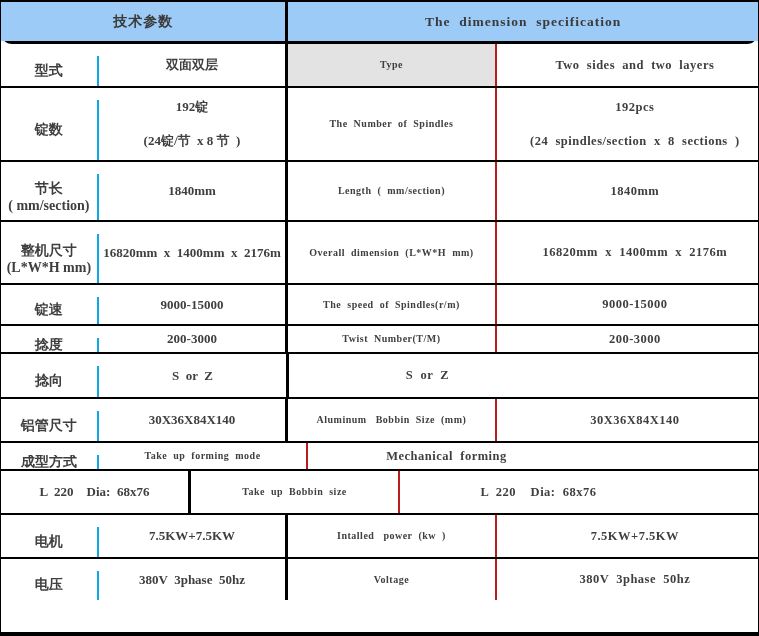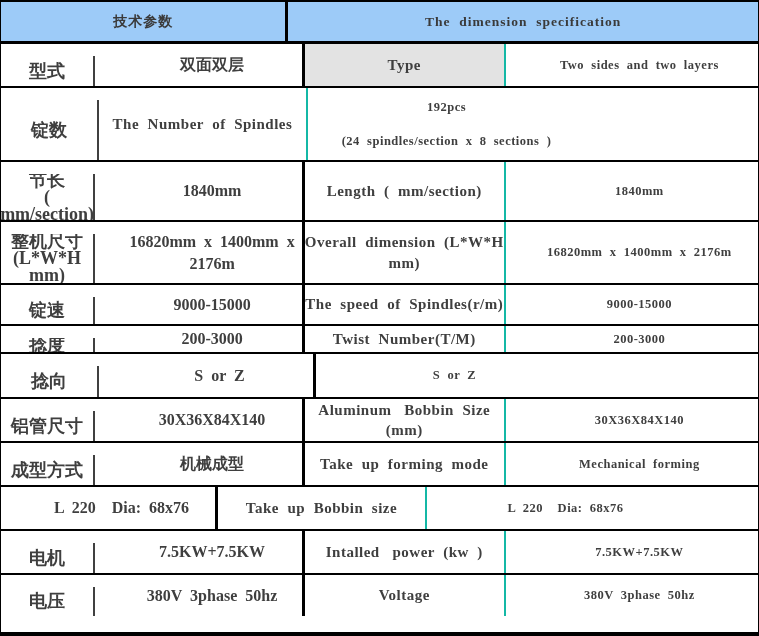--- a/index.html
+++ b/index.html
@@ -25,26 +25,26 @@
     flex-direction: column;
     justify-content: center;
     align-items: center;
     text-align: center;
     white-space: pre-wrap;
     font-weight: bold;
     line-height: 1.35;
     overflow: hidden;
   }
   
-  .c1 { width: 98px;  border-right: 2px solid #404040; font-size: 18px; margin-top: 12px; }
-  .c2 { width: 190px; border-right: 3px solid #000; font-size: 16px; margin-left: 27px; }
-  .c3 { width: 209px; border-right: 2px solid #14b8a6; font-size: 15px; letter-spacing: 0.5px; }
+  .c1 { width: 98px;  border-right: 2px solid #0ea5e9; font-size: 14px; margin-top: 12px; }
+  .c2 { width: 190px; border-right: 3px solid #000; font-size: 13px; }
+  .c3 { width: 209px; border-right: 2px solid #b91c1c; font-size: 10px; letter-spacing: 0.5px; }
   .c4 { width: 262px; font-size: 12.5px; letter-spacing: 0.5px; padding-left: 15px; }
   
-  .header { height: 42px; border-bottom: 3px solid #000; }
+  .header { height: 42px; border-bottom: 3px solid #000; border-radius: 11px; }
   .hcell {
     background: #9dcbf8;
     display: flex;
     align-items: center;
     justify-content: center;
     font-weight: bold;
     font-size: 13.5px;
     letter-spacing: 1px;
     white-space: pre-wrap;
     color: #3a3a3a;
@@ -67,20 +67,22 @@
 
   <div class="row" style="height:44px">
     <div class="cell c1">型式</div>
     <div class="cell c2">双面双层</div>
     <div class="cell c3 gray">Type</div>
     <div class="cell c4">Two  sides  and  two  layers</div>
   </div>
 
   <div class="row" style="height:74px">
     <div class="cell c1">锭数</div>
+    <div class="cell c2 lh-wide">192锭
+(24锭/节  x 8 节  )</div>
     <div class="cell c3">The  Number  of  Spindles</div>
     <div class="cell c4 lh-wide">192pcs
 (24  spindles/section  x  8  sections  )</div>
   </div>
 
   <div class="row" style="height:60px">
     <div class="cell c1 lh-mid sub">节长
 ( mm/section)</div>
     <div class="cell c2">1840mm</div>
     <div class="cell c3">Length  (  mm/section)</div>
@@ -115,23 +117,22 @@
     <div class="cell c4">S  or  Z</div>
   </div>
 
   <div class="row" style="height:44px">
     <div class="cell c1">铝管尺寸</div>
     <div class="cell c2">30X36X84X140</div>
     <div class="cell c3">Aluminum   Bobbin  Size  (mm)</div>
     <div class="cell c4">30X36X84X140</div>
   </div>
 
-  <div class="row" style="height:44px">
+  <div class="row" style="height:28px">
     <div class="cell c1">成型方式</div>
-    <div class="cell c2">机械成型</div>
     <div class="cell c3">Take  up  forming  mode</div>
     <div class="cell c4">Mechanical  forming</div>
   </div>
 
   <div class="row" style="height:44px">
     <div class="cell c2">L  220    Dia:  68x76</div>
     <div class="cell c3">Take  up  Bobbin  size</div>
     <div class="cell c4">L  220    Dia:  68x76</div>
   </div>
 

